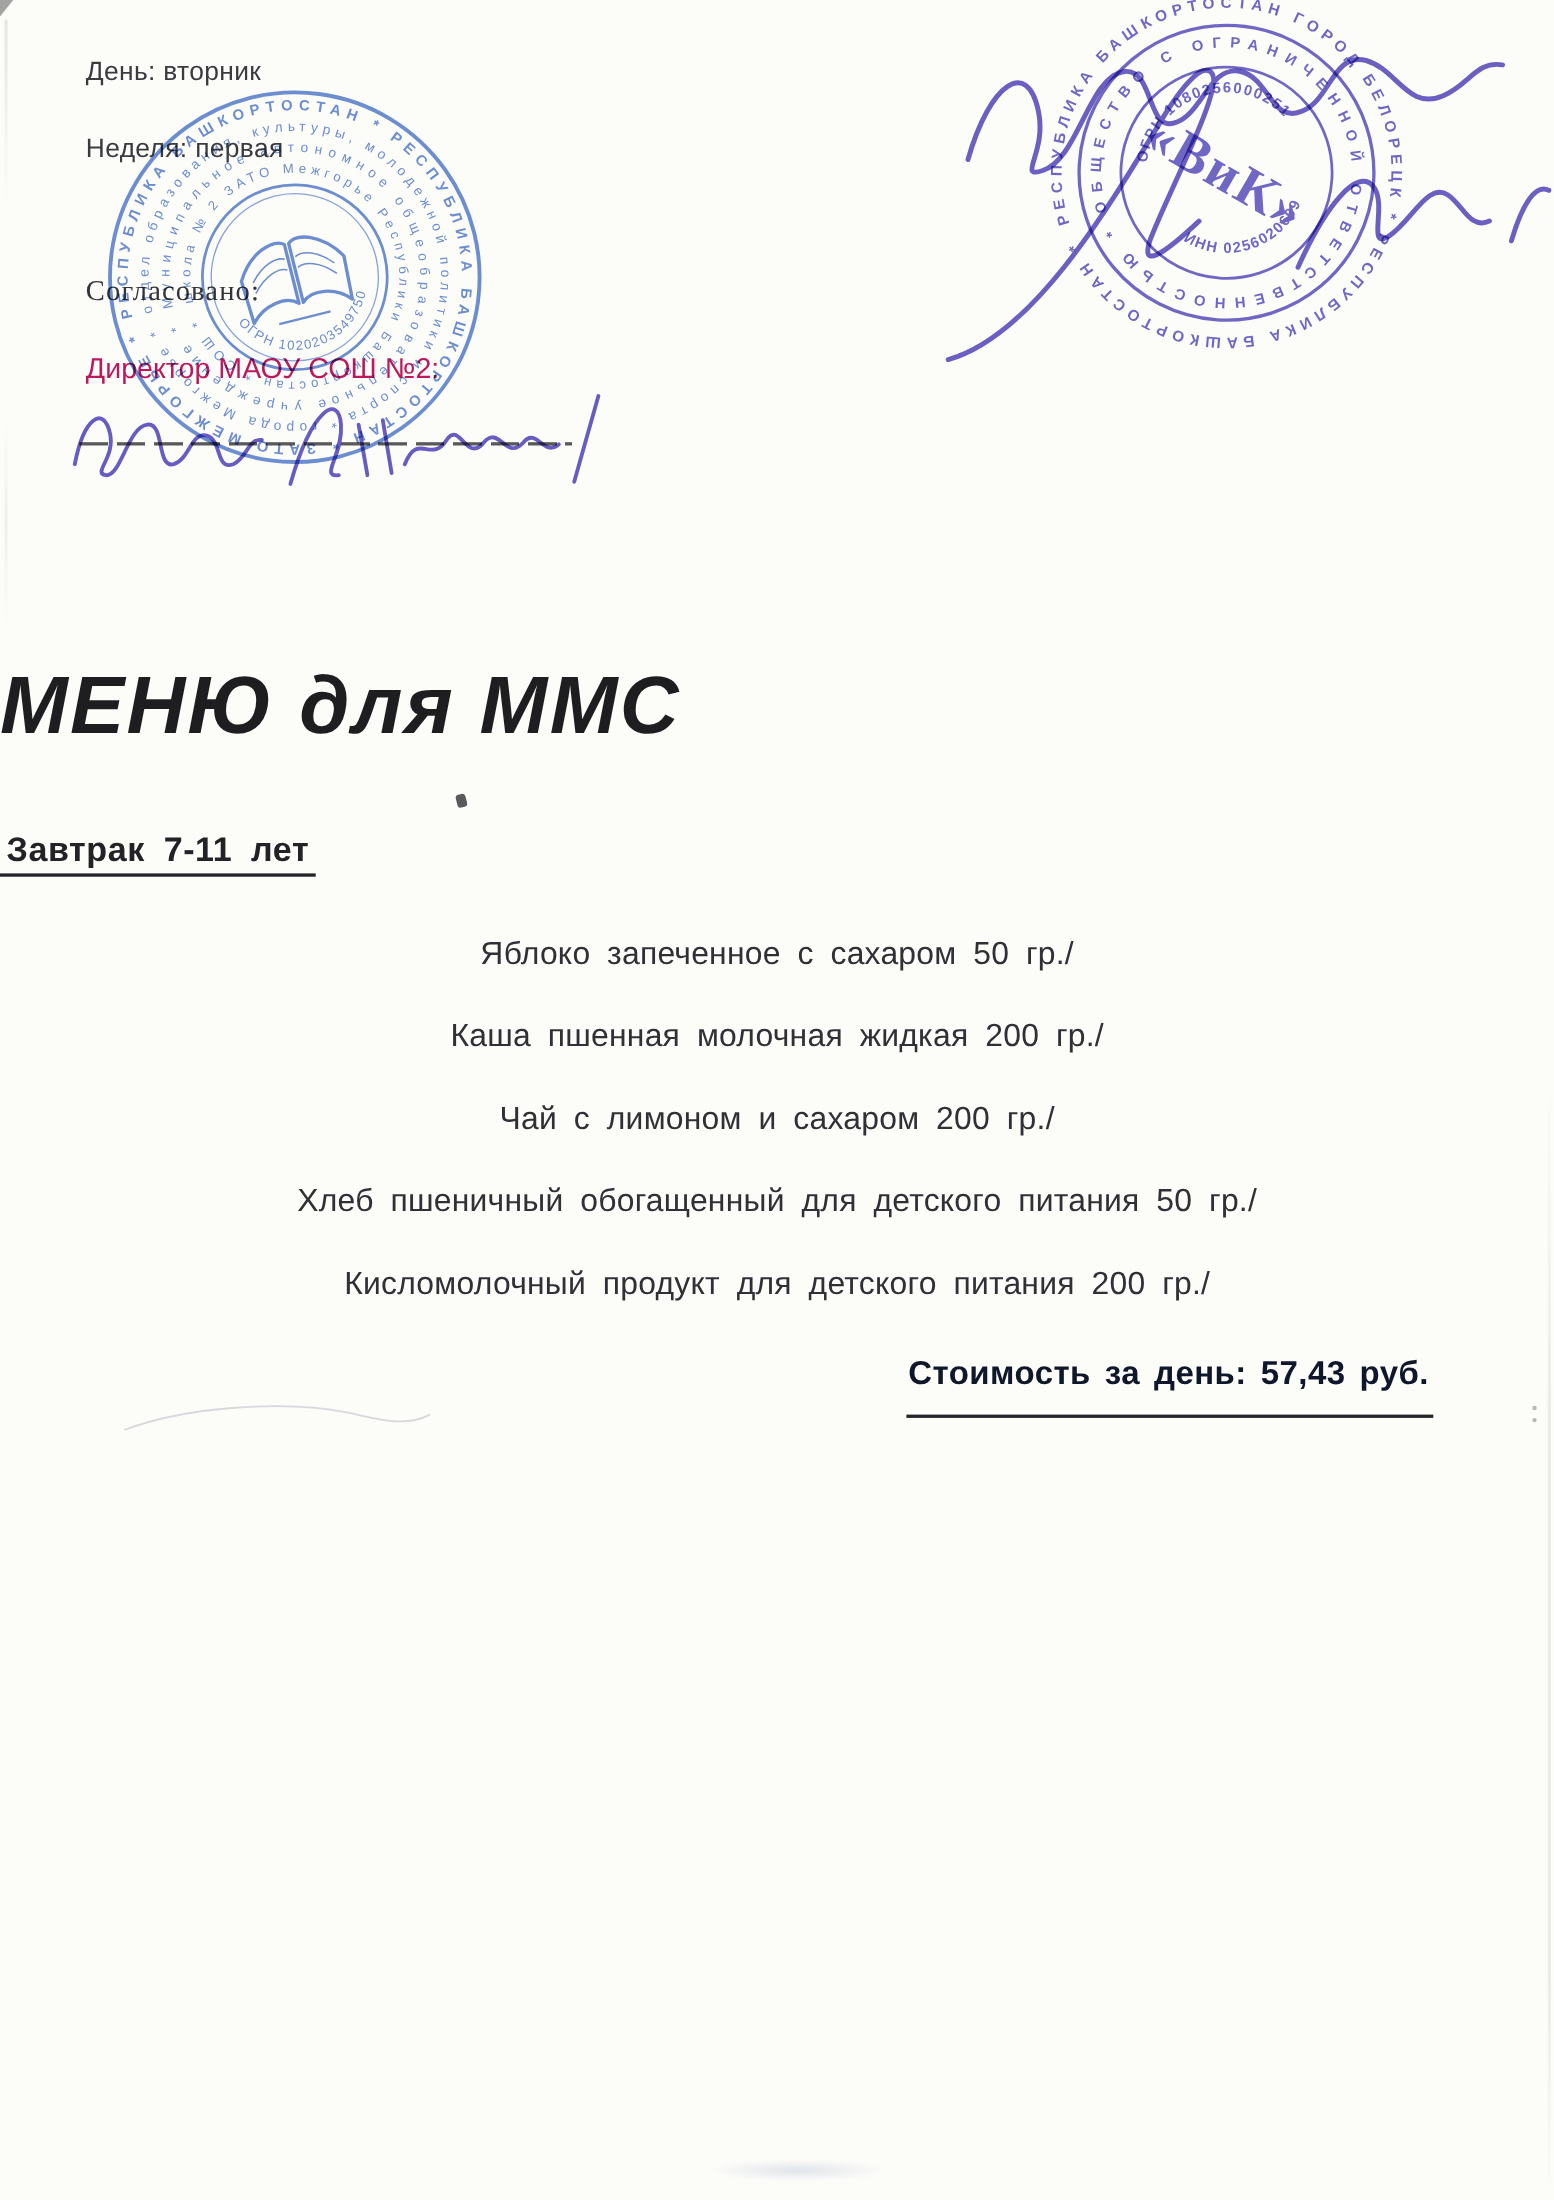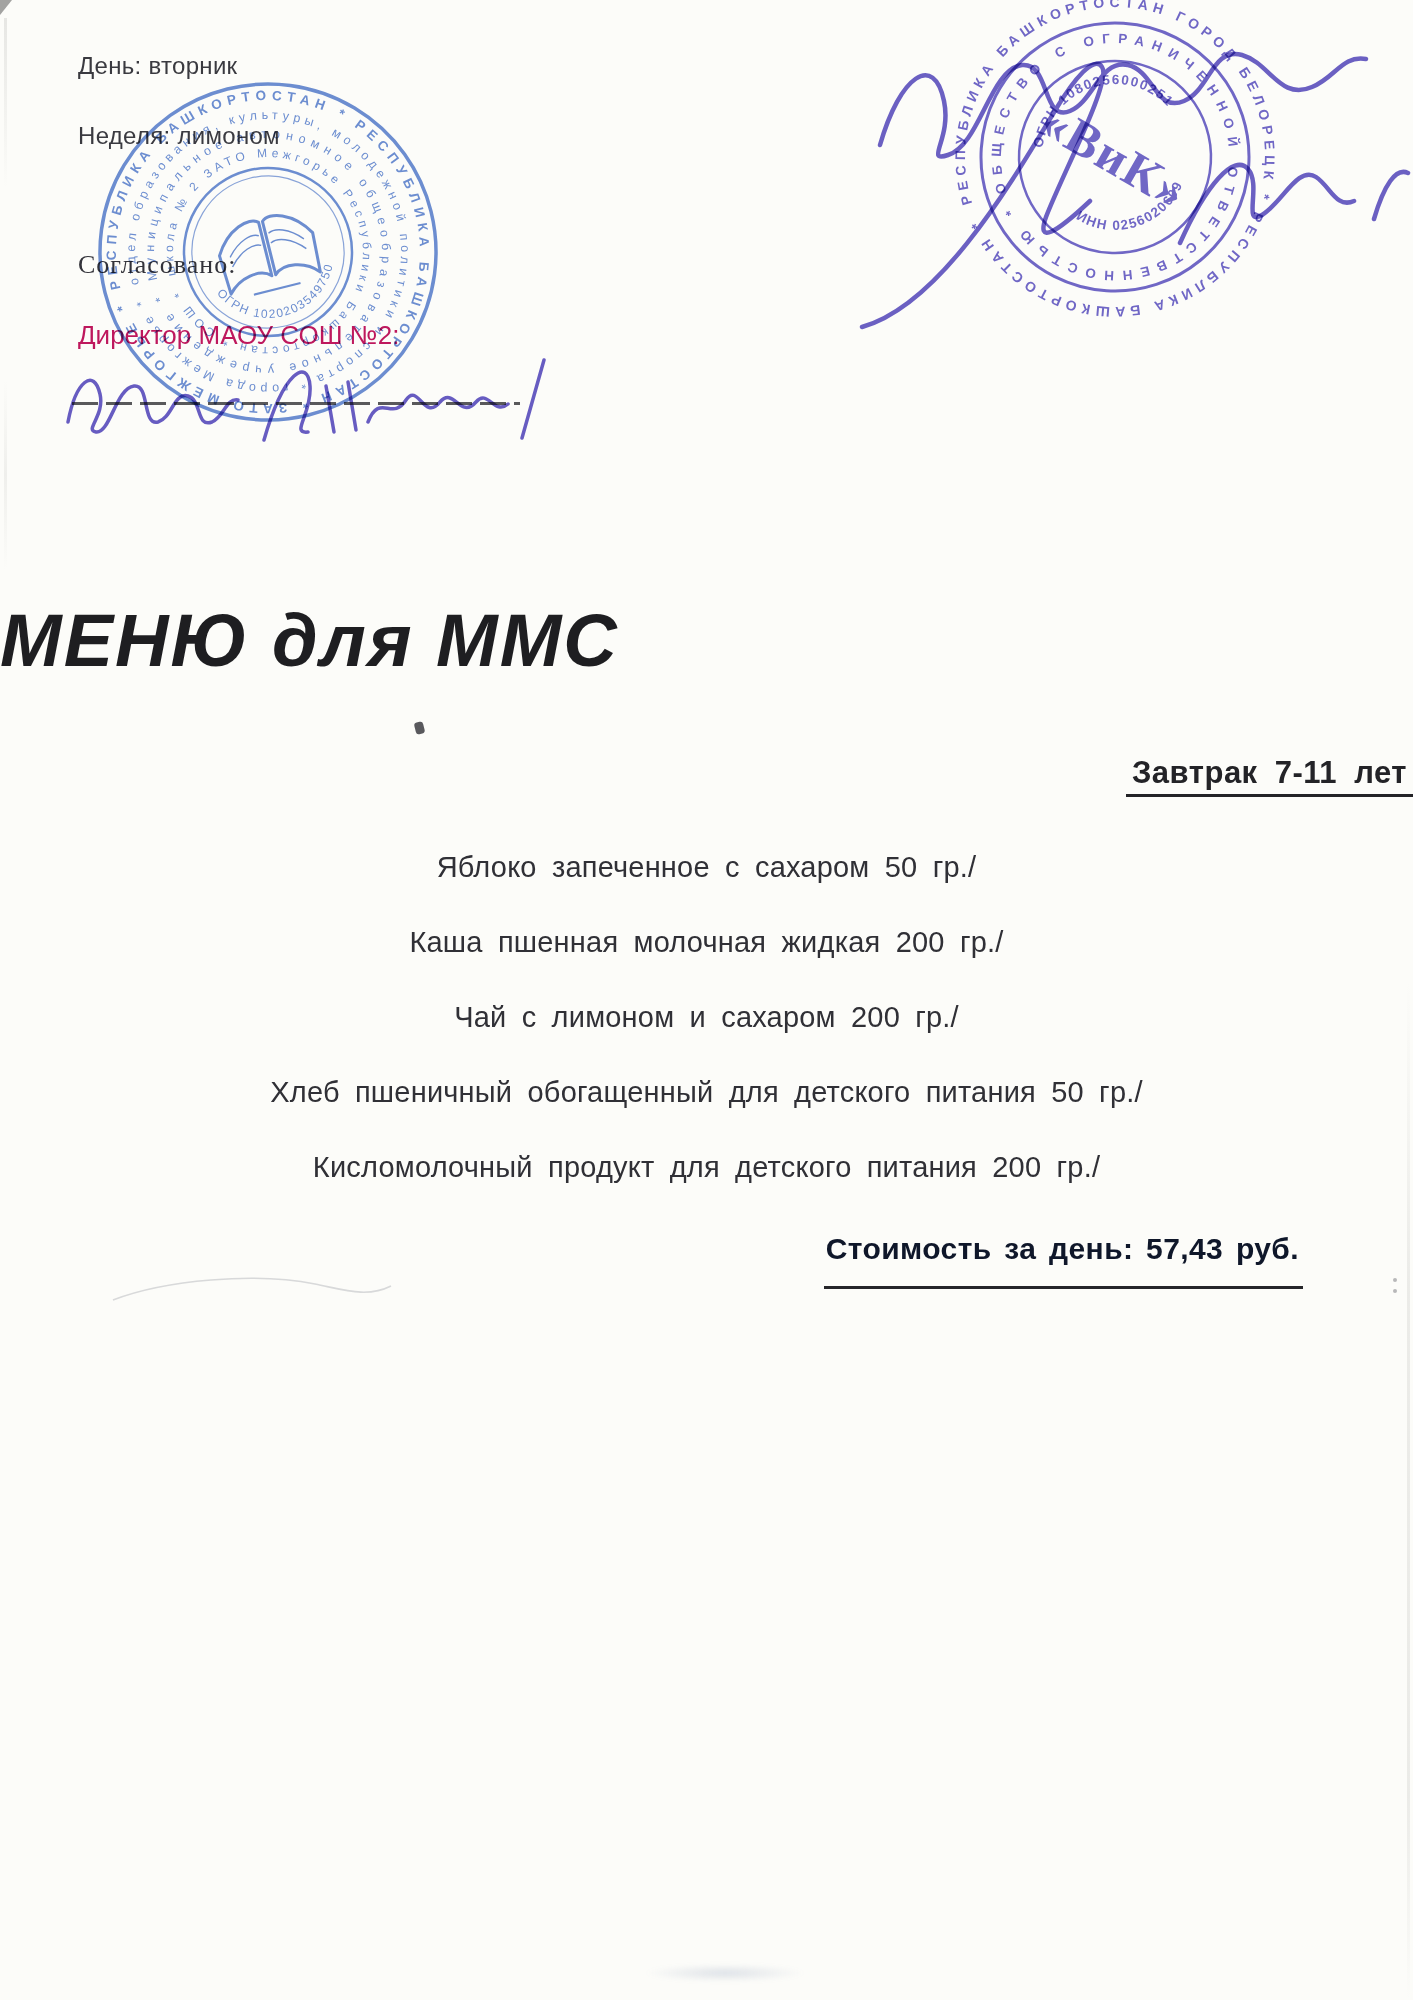--- a/index.html
+++ b/index.html
@@ -6,21 +6,21 @@
   body{width:1413px;height:2000px;background:#e9e9e7;font-family:"Liberation Sans",sans-serif;}
   .page{position:absolute;left:0;top:0;width:1413px;height:2000px;background:#fcfcf9;overflow:hidden;color:#35353a;}
   .abs{position:absolute;white-space:pre;}
   .hline{font-size:24px;letter-spacing:.3px;color:#3a3a40;}
   .serifline{font-family:"Liberation Serif",serif;font-size:26px;color:#33333a;letter-spacing:1px;}
   .dirline{font-size:26px;color:#be185d;}
   .sig-dashes{position:absolute;left:72px;top:402px;width:448px;height:3px;
     background:repeating-linear-gradient(90deg,#3c3c3f 0 26px,transparent 26px 34px);opacity:.85;}
   .doc-title{position:absolute;left:0;top:598px;width:1300px;text-align:left;
     font-size:74px;font-weight:bold;font-style:italic;letter-spacing:2px;color:#1e1e21;}
-  .meal-header-wrap{position:absolute;left:0;top:755px;width:1413px;text-align:right;}
+  .meal-header-wrap{position:absolute;left:0;top:755px;width:1413px;text-align:left;}
   .meal-header{display:inline-block;font-size:31px;font-weight:bold;color:#232327;
     border-bottom:3px solid #232327;padding:0 6px 3px 6px;letter-spacing:.5px;word-spacing:8px;}
   .items{position:absolute;left:0;top:830px;width:1413px;text-align:center;}
   .item{height:75px;display:flex;align-items:center;justify-content:center;
     font-size:29px;color:#303036;word-spacing:7px;letter-spacing:.2px;text-align:right;}
   .cost-wrap{position:absolute;top:1232px;right:110px;}
   .cost{display:inline-block;font-size:30px;font-weight:bold;color:#0f172a;
     border-bottom:3.5px solid #26262a;padding:0 4px 20px 2px;letter-spacing:.4px;word-spacing:4px;}
   svg{position:absolute;overflow:visible;}
   .stamp{mix-blend-mode:multiply;}
@@ -39,21 +39,21 @@
   .speck-colon::before{top:0;} .speck-colon::after{top:11px;}
   .bottom-smudge{position:absolute;left:645px;top:1964px;width:160px;height:18px;border-radius:50%;
     background:radial-gradient(closest-side,rgba(105,125,165,.2),rgba(105,125,165,0));filter:blur(2px);}
 </style>
 </head>
 <body>
 
 <div class="page">
 
   <div class="abs hline" style="left:78px;top:52px;">День: вторник</div>
-  <div class="abs hline" style="left:78px;top:122px;">Неделя: лимоном</div>
+  <div class="abs hline" style="left:78px;top:122px;">Неделя: первая</div>
   <div class="abs serifline" style="left:78px;top:250px;">Согласовано:</div>
   <div class="abs dirline" style="left:78px;top:320px;">Директор МАОУ СОШ №2:</div>
   <div class="sig-dashes"></div>
 
   <svg class="stamp" style="left:78px;top:62px;opacity:.82;" width="380" height="380" viewBox="0 0 380 380">
     <defs>
       <path id="ps-outer" d="M 38 190 A 152 152 0 1 1 342 190 A 152 152 0 1 1 38 190"></path>
       <path id="ps-r2" d="M 57 190 A 133 133 0 1 1 323 190 A 133 133 0 1 1 57 190"></path>
       <path id="ps-r3" d="M 76 190 A 114 114 0 1 1 304 190 A 114 114 0 1 1 76 190"></path>
       <path id="ps-r4" d="M 95 190 A 95 95 0 1 1 285 190 A 95 95 0 1 1 95 190"></path>

